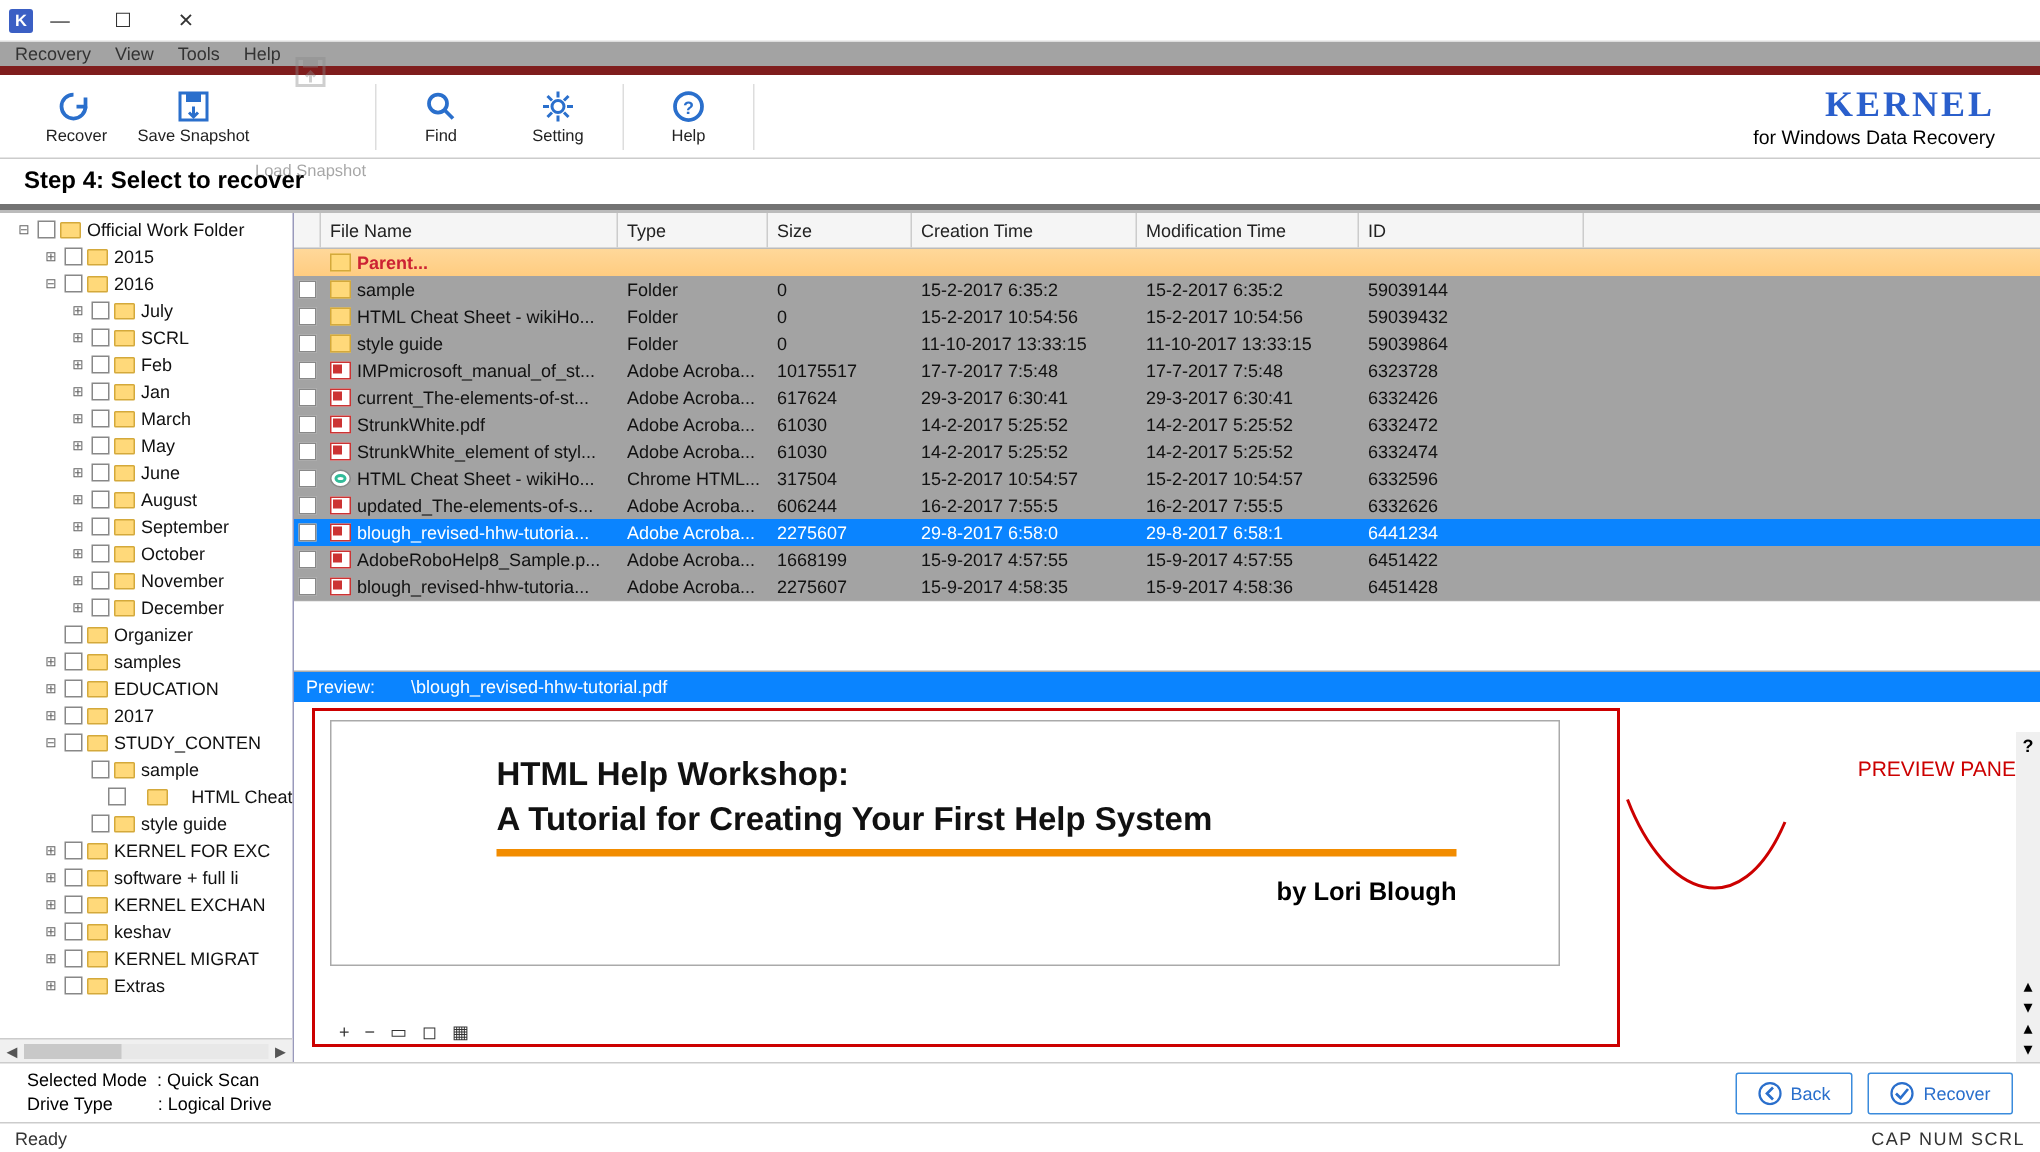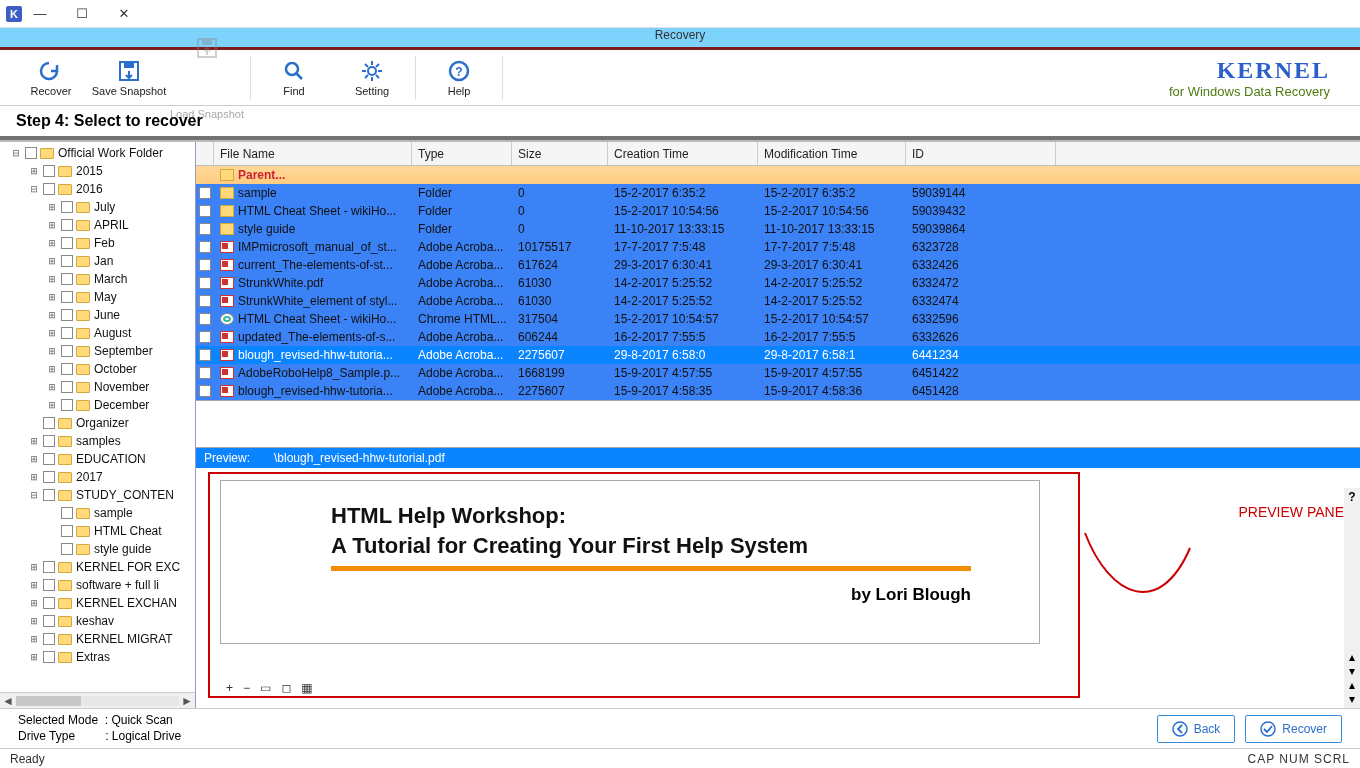--- a/index.html
+++ b/index.html
@@ -2,45 +2,45 @@
 <html><head>
 <meta charset="utf-8">
 <style>
 * { margin: 0; padding: 0; box-sizing: border-box; font-family: "Segoe UI", Tahoma, sans-serif; font-size: 12px; }
 body { background: #fff; overflow: hidden; width: 1360px; height: 768px; display: flex; flex-direction: column; }
 .titlebar { height: 28px; background: #fff; display: flex; align-items: center; padding: 0 6px; border-bottom: 1px solid #ddd; }
 .titlebar .app-icon { width: 16px; height: 16px; background: #3b5fc4; color: #fff; font-weight: bold; display: flex; align-items: center; justify-content: center; font-size: 11px; margin-right: 6px; border-radius: 2px;}
 .titlebar .title { flex: 1; color: #333; }
 .winbtns { display: flex; gap: 18px; padding-right: 8px; }
 .winbtn { width: 24px; height: 20px; display: flex; align-items: center; justify-content: center; color: #333; font-size: 13px; }
-.menubar { height: 22px; display: flex; align-items: center; padding: 0 10px; gap: 16px; border-bottom: 3px solid #7f1d1d; background: #7dd3fc; flex-direction: column; }
+.menubar { height: 22px; display: flex; align-items: center; padding: 0 10px; gap: 16px; border-bottom: 6px solid #7f1d1d; background: #a3a3a3; }
 .menubar span { color: #333; cursor: default; }
 .toolbar { height: 56px; display: flex; align-items: center; padding: 0 12px; border-bottom: 1px solid #ccc; background: #fff; }
 .tb-item { display: flex; flex-direction: column; align-items: center; justify-content: center; width: 78px; height: 52px; gap: 2px; }
 .tb-item.disabled { opacity: 0.4; gap: 48px; }
 .tb-icon { width: 28px; height: 24px; display: flex; align-items: center; justify-content: center; }
 .tb-label { font-size: 11px; color: #222; }
 .tb-sep { width: 1px; height: 44px; background: #ddd; margin: 0 4px; }
 .brand { margin-left: auto; text-align: right; padding-right: 18px; }
 .brand-top { font-family: "Times New Roman", serif; font-size: 24px; font-weight: bold; color: #2a5fcc; letter-spacing: 2px; }
-.brand-bot { color: #4d7c0f; font-size: 13px; }
+.brand-bot { color: #000000; font-size: 13px; }
 .step-header { height: 34px; display: flex; align-items: center; padding: 0 16px; font-size: 16px; font-weight: 600; background: #fff; border-bottom: 4px solid #737373; }
 .workspace { flex: 1; display: flex; border-top: 2px solid #bbb; overflow: hidden; }
 .tree-pane { width: 196px; border-right: 1px solid #99b; background: #fff; overflow: hidden; display:flex; flex-direction:column; }
 .tree-scroll { flex:1; overflow:hidden; padding: 2px 0 2px 2px; }
 .tree-node { display: flex; align-items: center; height: 18px; white-space: nowrap; }
 .expander { width: 12px; display: inline-flex; justify-content: center; color: #666; font-size: 9px; }
 .cb { width: 12px; height: 12px; border: 1px solid #888; margin: 0 3px; background:#fff; }
 .folder-icon { width: 14px; height: 11px; background: #ffd97a; border: 1px solid #d4a93b; border-radius: 1px; margin-right: 4px; }
 .node-label { color: #111; }
 .right-pane { flex: 1; display: flex; flex-direction: column; overflow:hidden; }
 .grid { flex: 0 0 auto; border-bottom: 1px solid #aaa; }
 .grid-header { display: flex; background: #f5f5f5; border-bottom: 1px solid #bbb; height: 24px; align-items: center; }
 .gh { border-right: 1px solid #ccc; padding: 0 6px; color: #222; height: 100%; display:flex; align-items:center; }
-.grid-body { background: #3b82f6; }
+.grid-body { background: #a3a3a3; }
 .grow { display: flex; height: 18px; align-items: center; }
 .grow.parent { background: linear-gradient(#ffd89a,#ffcc80); }
 .grow.selected { background: #0a84ff; color: #fff; }
 .grow.selected .gc { color:#fff; }
 .gc { padding: 0 6px; overflow: hidden; white-space: nowrap; text-overflow: ellipsis; color: #111; display:flex; align-items:center; height:100%; }
 .row-cb { width: 18px; display:flex; justify-content:center; }
 .row-cb .cb { margin:0; }
 .ficon { width: 14px; height: 12px; margin-right: 4px; flex-shrink:0; }
 .ficon.folder { background: #ffd97a; border: 1px solid #d4a93b; }
 .ficon.pdf { background: #fff; border: 1px solid #c33; position:relative; }
@@ -199,21 +199,21 @@
         <div class="tree-node" style="padding-left: 44px;">
           <span class="expander">⊞</span>
           <span class="cb"></span>
           <span class="folder-icon"></span>
           <span class="node-label">July</span>
         </div>
         <div class="tree-node" style="padding-left: 44px;">
           <span class="expander">⊞</span>
           <span class="cb"></span>
           <span class="folder-icon"></span>
-          <span class="node-label">APRIL</span>
+          <span class="node-label">SCRL</span>
         </div>
         <div class="tree-node" style="padding-left: 44px;">
           <span class="expander">⊞</span>
           <span class="cb"></span>
           <span class="folder-icon"></span>
           <span class="node-label">Feb</span>
         </div>
         <div class="tree-node" style="padding-left: 44px;">
           <span class="expander">⊞</span>
           <span class="cb"></span>
@@ -297,21 +297,21 @@
           <span class="cb"></span>
           <span class="folder-icon"></span>
           <span class="node-label">STUDY_CONTEN</span>
         </div>
         <div class="tree-node" style="padding-left: 44px;">
           <span class="expander"></span>
           <span class="cb"></span>
           <span class="folder-icon"></span>
           <span class="node-label">sample</span>
         </div>
-        <div class="tree-node" style="padding-left: 44px;">
+        <div class="tree-node" style="padding-left: 44px; justify-content: space-between;">
           <span class="expander"></span>
           <span class="cb"></span>
           <span class="folder-icon"></span>
           <span class="node-label">HTML Cheat</span>
         </div>
         <div class="tree-node" style="padding-left: 44px;">
           <span class="expander"></span>
           <span class="cb"></span>
           <span class="folder-icon"></span>
           <span class="node-label">style guide</span>

